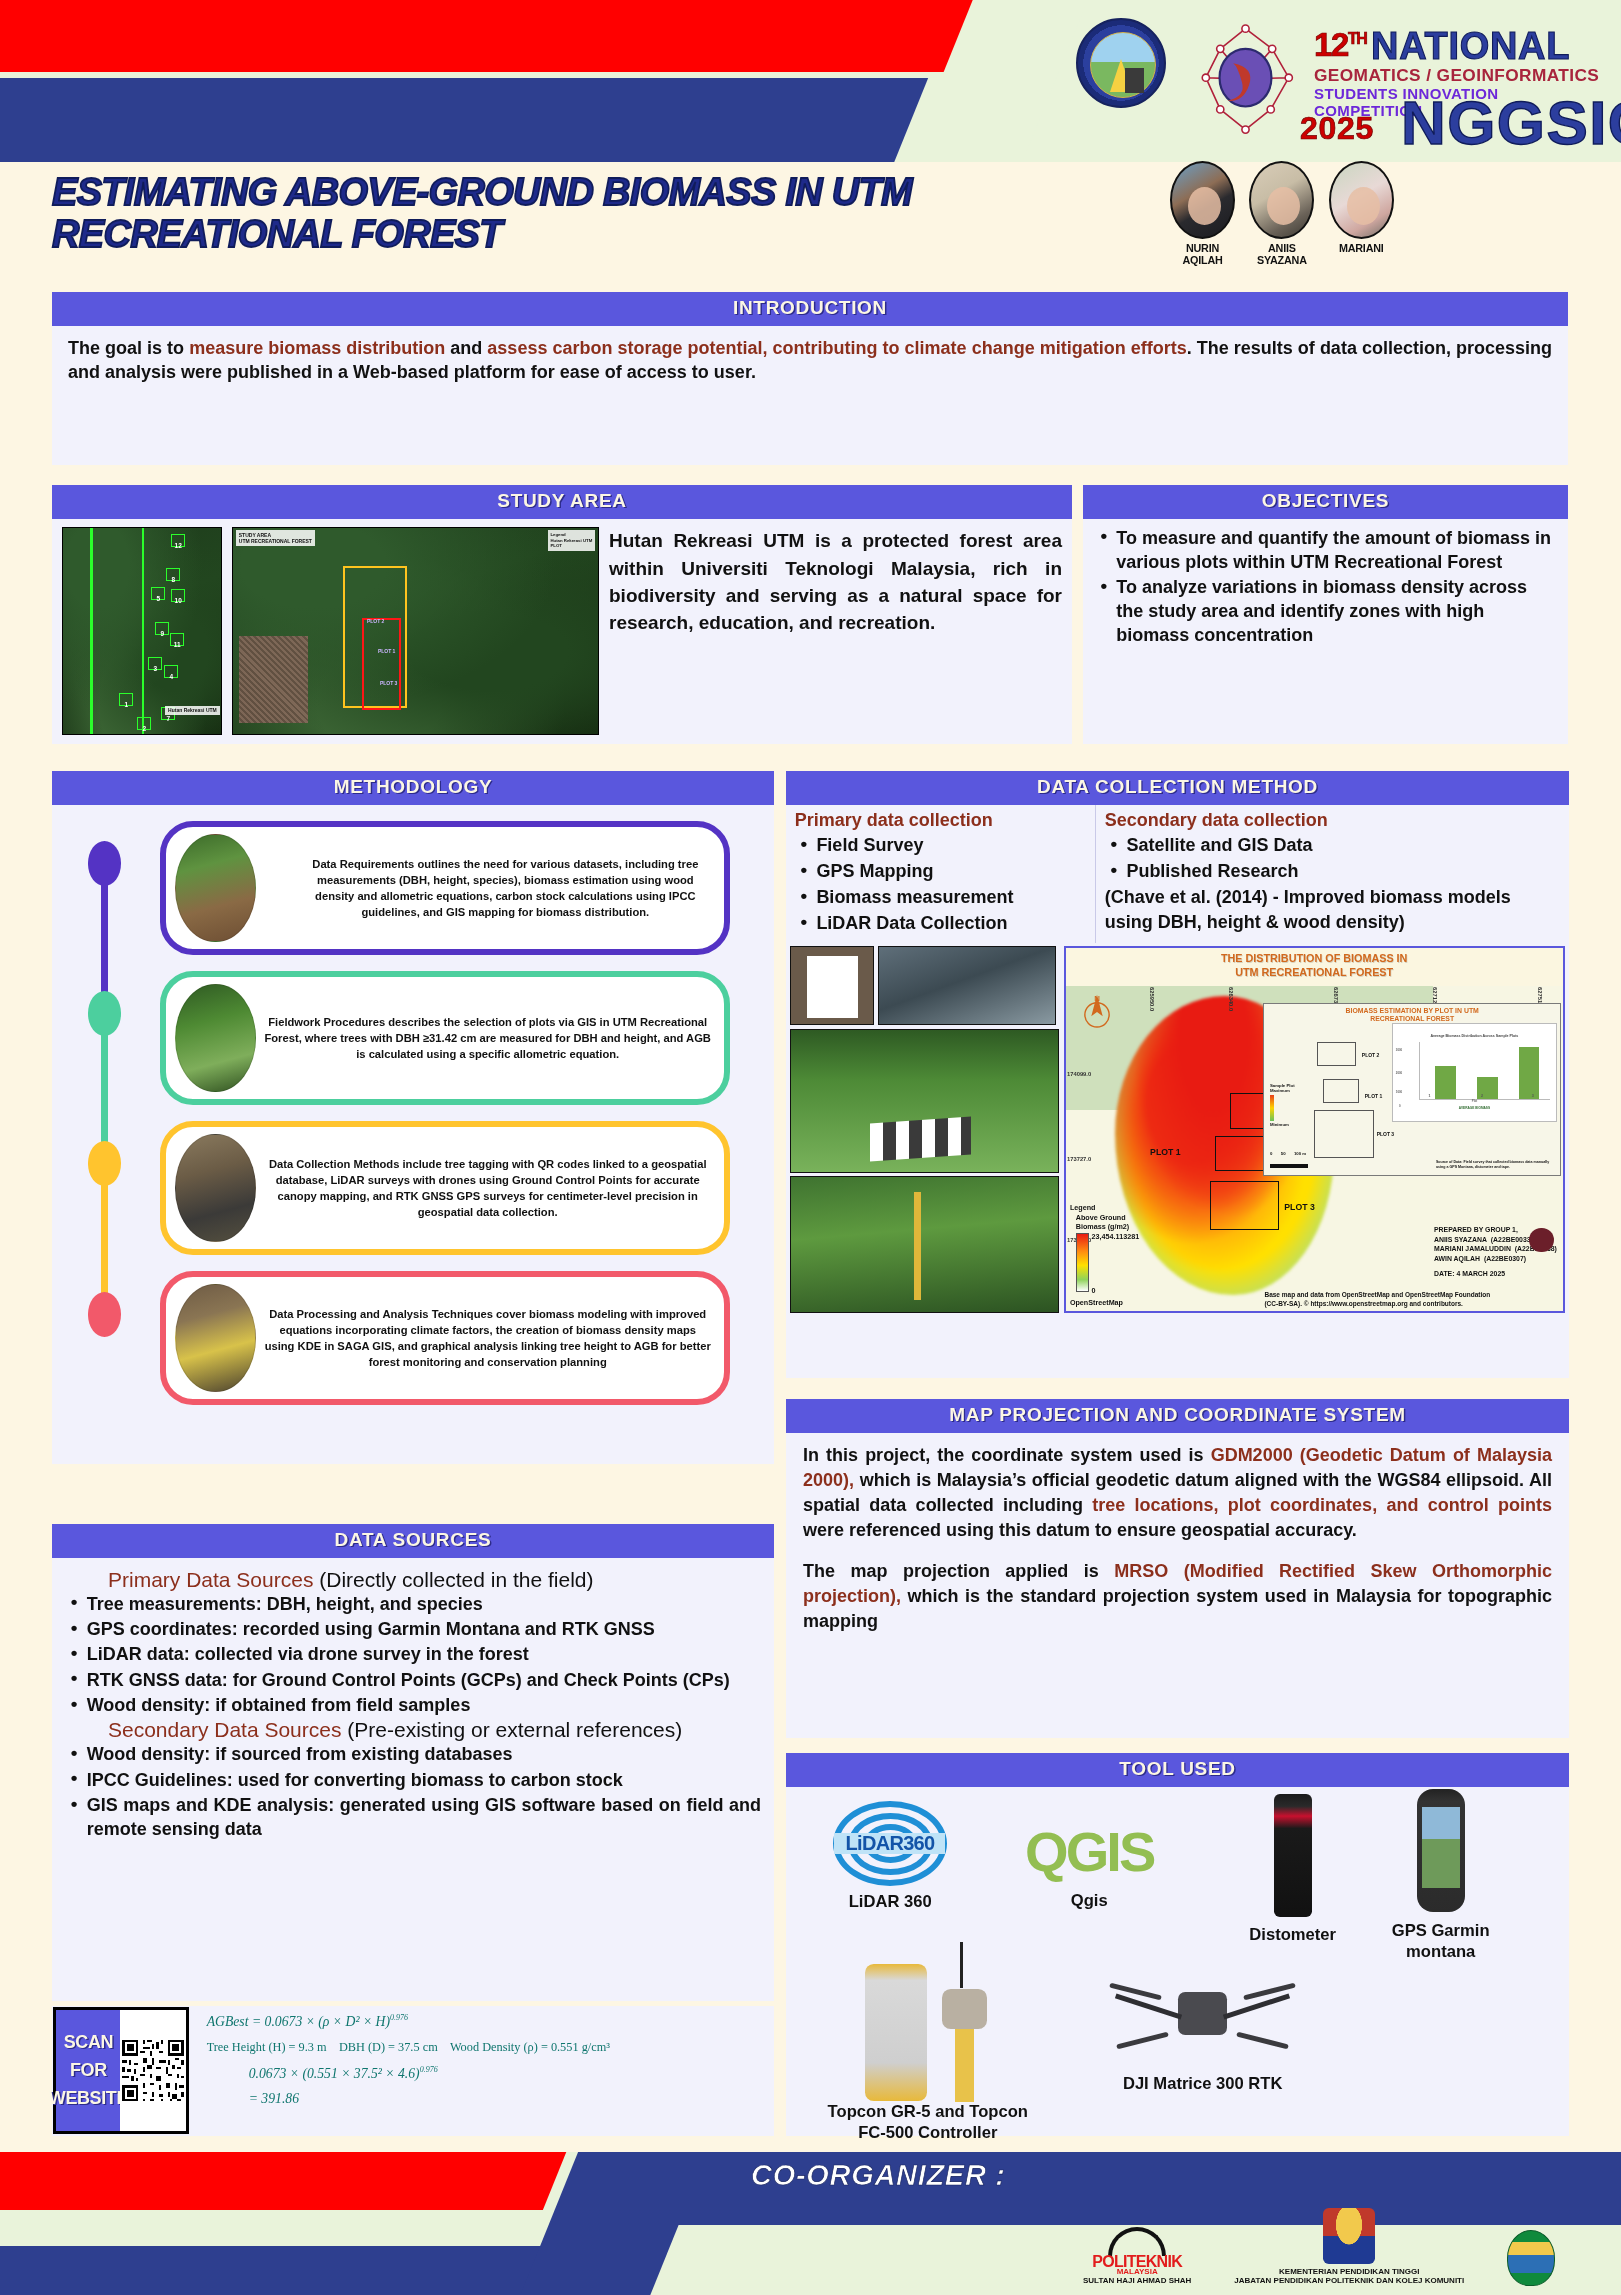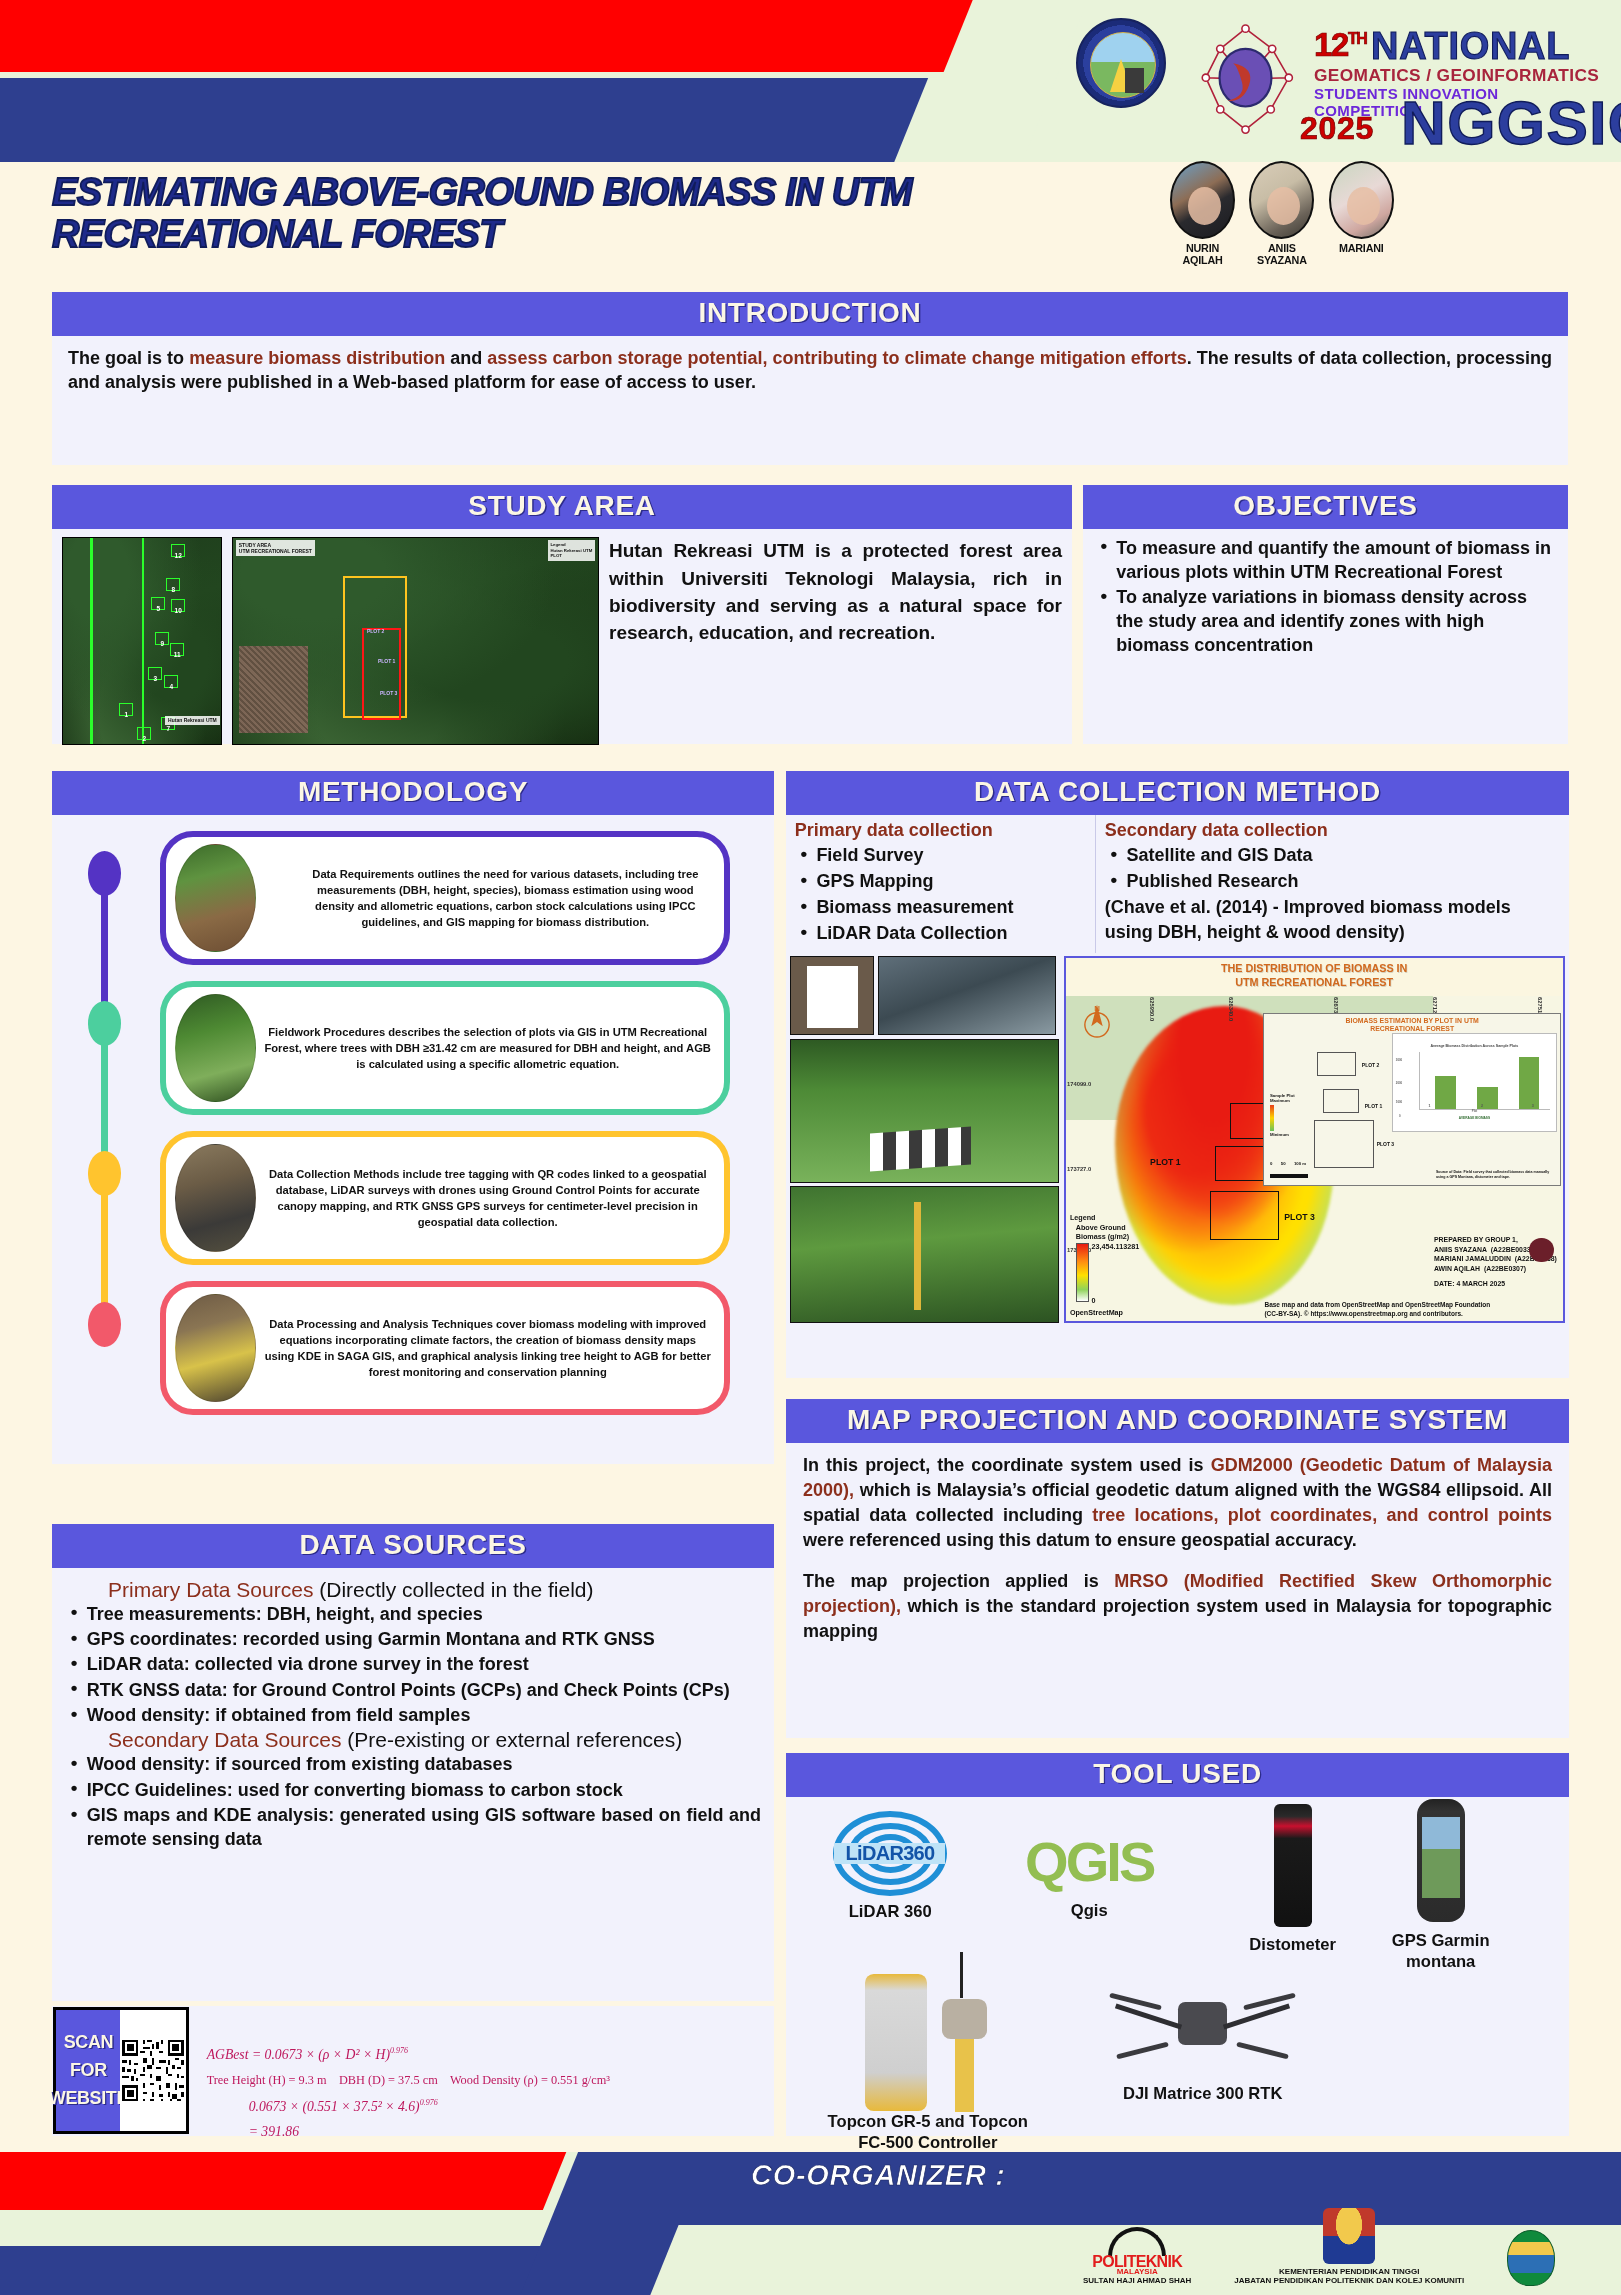--- a/index.html
+++ b/index.html
@@ -82,21 +82,21 @@
   .av2 { background: linear-gradient(150deg,#d9cdb8 0%,#c8bda6 40%,#6a6258 75%,#3b3730 100%); }
   .av3 { background: linear-gradient(150deg,#c9d6c0 0%,#e8d9d6 45%,#cfa7a0 75%,#6b6a63 100%); }
   .av::after { content:""; position:absolute; left:16px; top:24.6px; width:33px;height:38px;
                border-radius:50%; background:rgba(230,190,165,0.85); }
   .aname { font-size:10.8px; font-weight:bold; color:#111; margin-top:2.9px; letter-spacing:-0.2px; }
 
   
   .sec { position:absolute; background:#f2f2fc; }
   .sechead {
     background:#5a57dd; color:#fbf6e4; text-align:center; font-weight:bold;
-    font-size:28px; letter-spacing:0.7px; padding:5px 0 6.5px 0;
+    font-size:19px; letter-spacing:0.7px; padding:5px 0 6.5px 0;
     text-shadow: 1.4px 1.4px 0 #2d2b8a;
   }
   .secbody { padding:8.7px 13px; font-size:16px; line-height:21.7px; color:#111; font-weight:bold; }
 
   .hl { color:#8c2f1c; }
   ul.bul { list-style:none; }
   ul.bul > li { position:relative; padding-left:21.7px; margin-bottom:1.4px; }
   ul.bul > li::before { content:"\2022"; position:absolute; left:5.8px; top:-1.4px; font-size:19px; }
 
   
@@ -213,21 +213,21 @@
   .ds-h { font-size:21px; font-weight:normal;margin-left:43px; }
 
   
   #formula { position:absolute; left:52px; top:2006px; width:722px; height:130px; background:#f2f2fc;
              display:flex; align-items:stretch; }
   .scanbox { width:136px; height:127px; display:flex; border:3.6px solid #000; margin:1.4px 0 0 1.4px;}
   .scanlabel { width:64px; background:#5a57dd; color:#fbf6e4; font-weight:bold; font-size:18px;
                display:flex; flex-direction:column; align-items:center; justify-content:center; gap:7px;
                text-shadow:1.4px 1.4px 0 #2d2b8a; letter-spacing:-0.4px;}
   .qrcode { flex:1; background:#fff; position:relative; }
-  .formulas { flex:1; padding:7.2px 0 0 17.3px; color:#be185d; font-size:13.7px;margin-top:33px; }
+  .formulas { flex:1; padding:7.2px 0 0 17.3px; color:#0f766e; font-size:13.7px; }
   .fml { font-family:"Liberation Serif", serif; font-style:italic; }
   .fml-row { margin-bottom:10px; }
   .params { font-family:"Liberation Serif", serif; font-size:12.3px; font-weight:bold; margin-bottom:10px; }
   .params span { font-weight:normal; }
   sup.sm { font-size:8px; }
 
   
   #tools { left:786px; top:1753px; width:783px; height:383px; }
   #tools .secbody { padding:7.2px 8.7px; position:relative; height:332px; }
   .toolgrid { position:relative; height:100%; }

